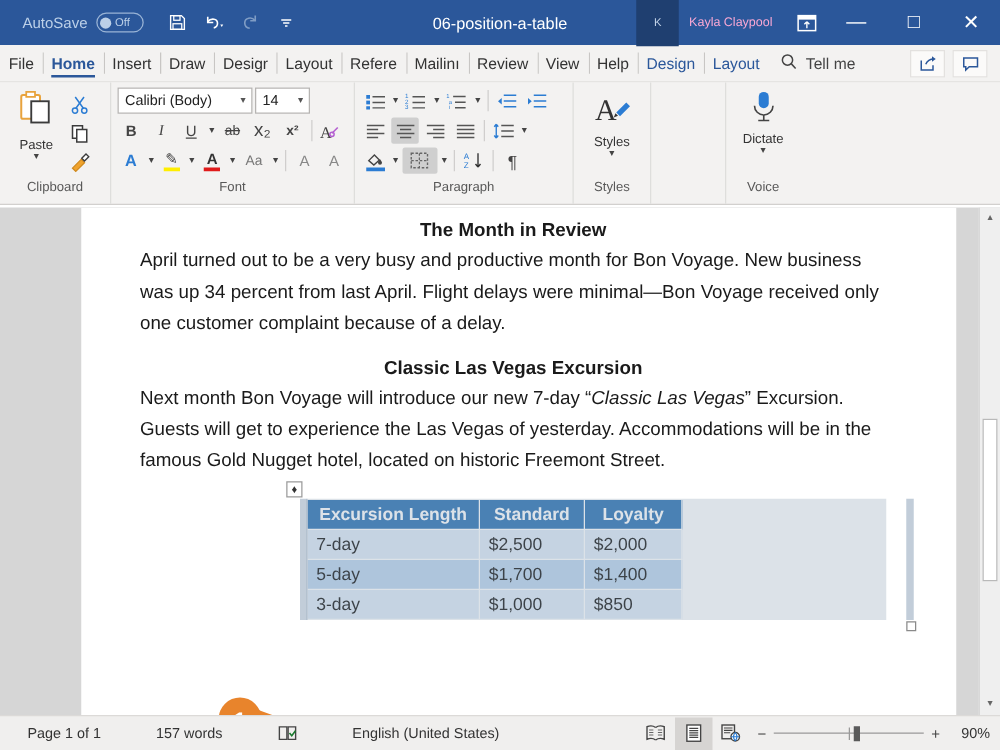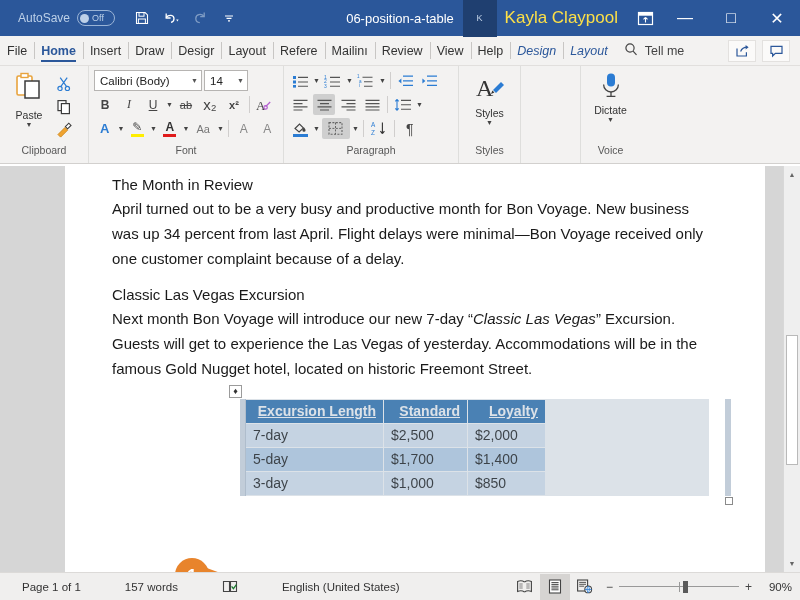--- a/index.html
+++ b/index.html
@@ -34,21 +34,21 @@
     font-size: 13px; color: #fff; pointer-events: none;
   }
   .title-right {
     margin-left: auto; display: flex; align-items: center; height: 100%;
   }
   .acct-sq {
     width: 34px; height: 38px; background: #1f3f70;
     display: flex; align-items: center; justify-content: center;
     font-size: 9px; color: #c3d3e8;
   }
-  .acct-name { font-size: 17px; padding: 0 10px 0 8px; color: #fde047; }
+  .acct-name { font-size: 10px; padding: 0 10px 0 8px; color: #f9a8d4; }
   .ribbon-disp { width: 34px; display: flex; align-items: center; justify-content: center; }
   .wbtn {
     width: 46px; height: 38px; display: flex; align-items: center;
     justify-content: center; color: #fff;
   }
 
   
   .tabbar {
     height: 30px; background: #f3f2f1; display: flex; align-items: stretch;
     font-size: 12.5px; color: #333; border-bottom: 1px solid #e1dfdd;
@@ -59,21 +59,21 @@
   }
   .tab + .tab::before {
     content: ""; position: absolute; left: 0; top: 6px; bottom: 6px;
     width: 1px; background: #c8c6c4;
   }
   .tab.active { color: #2b579a; font-weight: bold; }
   .tab.active::after {
     content: ""; position: absolute; left: 7px; right: 7px; bottom: 3px;
     height: 2px; background: #2b579a;
   }
-  .tab.ctx { color: #2b579a; font-style: italic; }
+  .tab.ctx { color: #2b579a; }
   .tab.nosep::before { display: none; }
   .tellme { display: flex; align-items: center; gap: 7px; padding: 0 9px; color: #444; }
   .tabbar-right { margin-left: auto; display: flex; align-items: center; gap: 6px; padding-right: 10px; }
   .sqbtn {
     width: 28px; height: 22px; border: 1px solid #e3e1df; background: #fbfaf9;
     display: flex; align-items: center; justify-content: center;
   }
 
   
   .ribbon {
@@ -122,40 +122,40 @@
   
   .docarea {
     position: absolute; left: 0; right: 0; top: 166px; bottom: 28px;
     background: #d6d6d6; overflow: hidden;
   }
   .page {
     position: absolute; left: 65px; top: 0px; width: 700px; bottom: 0;
     background: #fff;
   }
   .content { padding: 8px 56px 0 47px; }
-  .h3 { font-size: 15px; font-weight: normal; color: #1a1a1a; line-height: 22px; }
+  .h3 { font-size: 15px; font-weight: bold; color: #1a1a1a; line-height: 22px; text-align: center; }
   .para { font-size: 15px; color: #1a1a1a; line-height: 25px; }
   .spacer { height: 13px; }
   em.it { font-style: italic; margin-top: 36px; }
 
   
   .tblwrap { position: relative; margin-top: 18px; margin-left: 133px; }
   .movehandle {
     position: absolute; left: -16px; top: -14px; width: 13px; height: 13px;
     border: 1px solid #9b9b9b; background: #fff;
     display: flex; align-items: center; justify-content: center;
     font-size: 9px; color: #333; line-height: 1;
   }
   table.wt { border-collapse: collapse; }
   table.wt th, table.wt td {
     font-size: 14px; padding: 2px 7px; height: 23px; line-height: 19px;
     border: 1px solid #fff;
   }
   table.wt th {
-    background: #2e74b5; color: #fff; font-weight: bold; text-align: right; text-decoration: underline;
+    background: #2e74b5; color: #fff; font-weight: bold; text-align: center;
   }
   table.wt td { color: #1a1a1a; background: #deeaf6; }
   table.wt tr.alt td { background: #bdd6ee; }
   .c0 { width: 138px; }
   .c1 { width: 84px; }
   .c2 { width: 78px; }
   .selover {
     position: absolute; left: 0; top: 0; right: 0; bottom: 0;
     background: rgba(140,160,180,0.30); pointer-events: none;
   }

